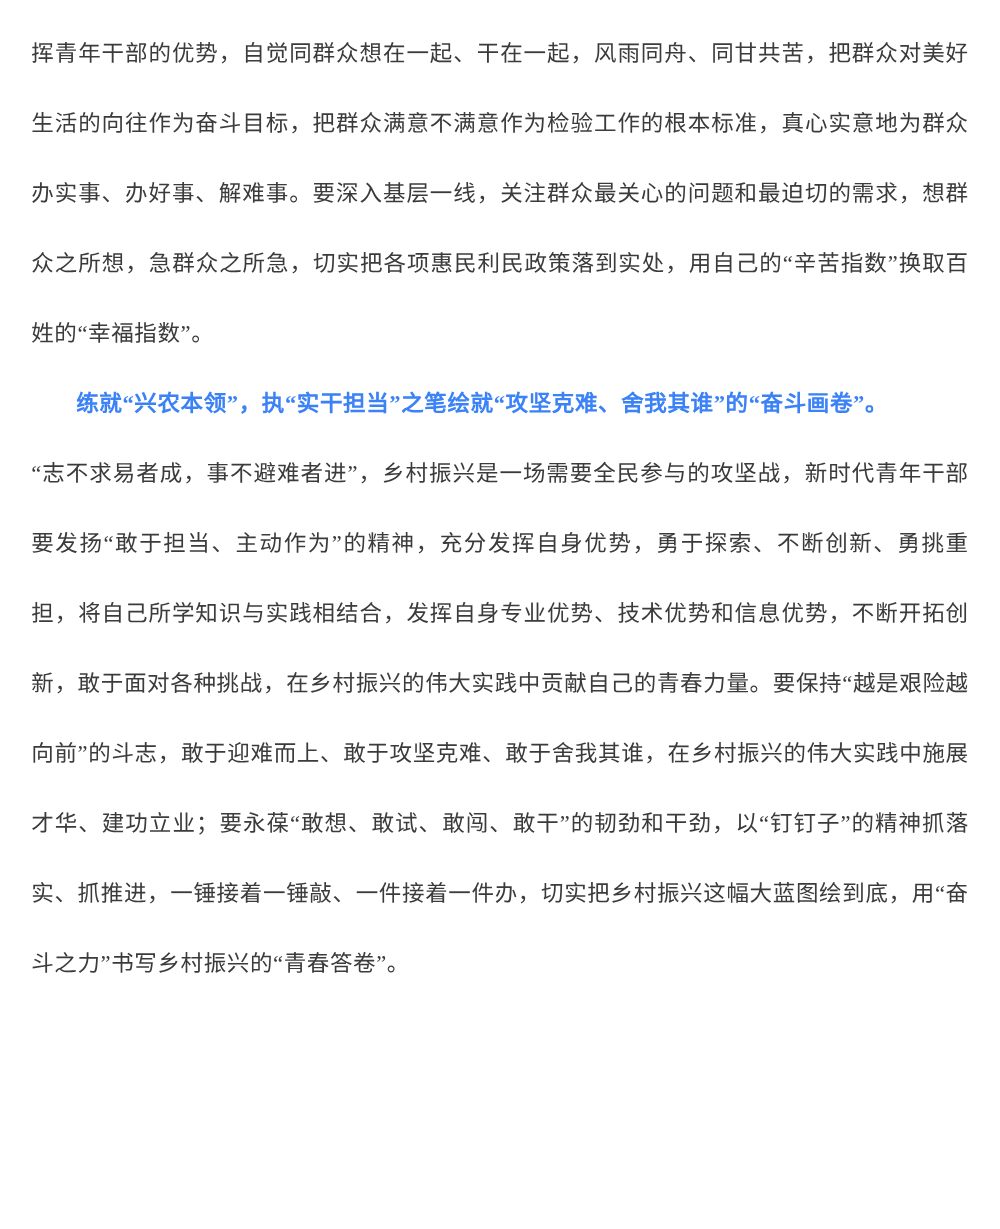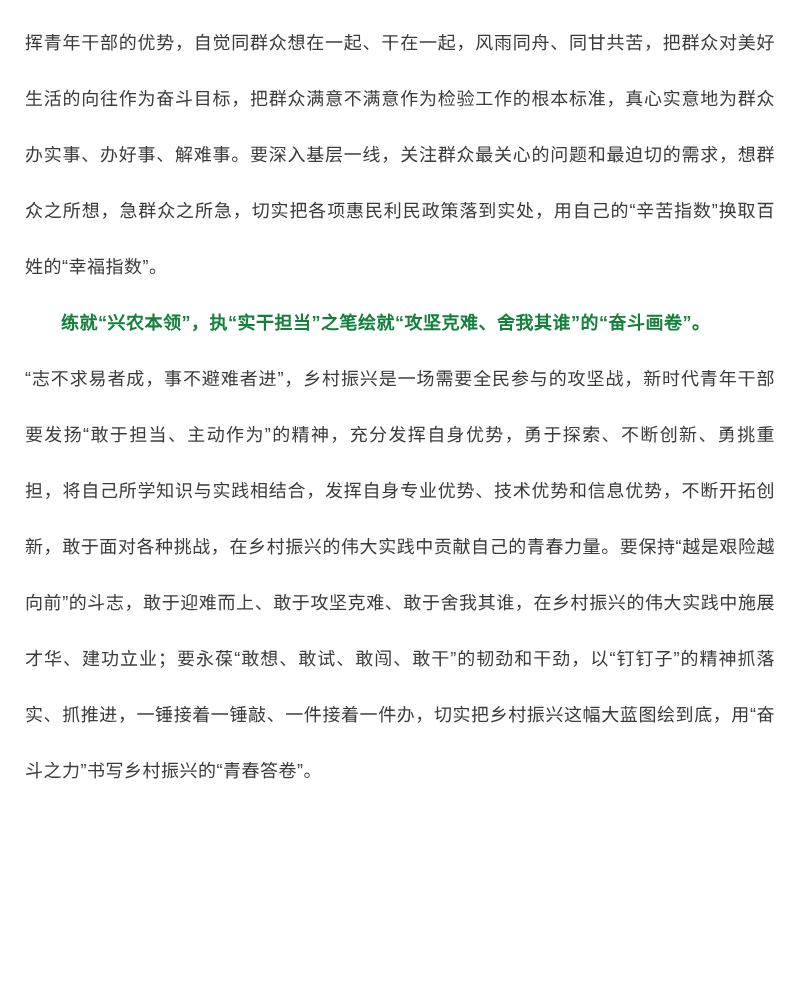--- a/index.html
+++ b/index.html
@@ -14,35 +14,35 @@
   }
   .doc-page {
     box-sizing: border-box;
     width: 800px;
     height: 983px;
     padding: 15px 25px 0 25px;
     background: #ffffff;
   }
   .para {
     margin: 0;
-    font-family: Liberation Sans, sans-serif;
+    font-family: Liberation Serif, serif;
     font-size: 18px;
     line-height: 56px;
     color: #3b3b3b;
     text-align: justify;
     letter-spacing: 0.5px;
   }
   .para .run {
     font-weight: normal;
   }
   .para .run-bold {
     display: block;           
     font-weight: bold;
     text-indent: 2em;
-    color: #15803d;
+    color: #3b82f6;
   }
 </style>
 </head>
 <body>
 
 <div class="doc-page">
 
   <p class="para"><span class="run">挥青年干部的优势，自觉同群众想在一起、干在一起，风雨同舟、同甘共苦，把群众对美好生活的向往作为奋斗目标，把群众满意不满意作为检验工作的根本标准，真心实意地为群众办实事、办好事、解难事。要深入基层一线，关注群众最关心的问题和最迫切的需求，想群众之所想，急群众之所急，切实把各项惠民利民政策落到实处，用自己的“辛苦指数”换取百姓的“幸福指数”。</span></p>
 
   <p class="para"><strong class="run-bold">练就“兴农本领”，执“实干担当”之笔绘就“攻坚克难、舍我其谁”的“奋斗画卷”。</strong><span class="run">“志不求易者成，事不避难者进”，乡村振兴是一场需要全民参与的攻坚战，新时代青年干部要发扬“敢于担当、主动作为”的精神，充分发挥自身优势，勇于探索、不断创新、勇挑重担，将自己所学知识与实践相结合，发挥自身专业优势、技术优势和信息优势，不断开拓创新，敢于面对各种挑战，在乡村振兴的伟大实践中贡献自己的青春力量。要保持“越是艰险越向前”的斗志，敢于迎难而上、敢于攻坚克难、敢于舍我其谁，在乡村振兴的伟大实践中施展才华、建功立业；要永葆“敢想、敢试、敢闯、敢干”的韧劲和干劲，以“钉钉子”的精神抓落实、抓推进，一锤接着一锤敲、一件接着一件办，切实把乡村振兴这幅大蓝图绘到底，用“奋斗之力”书写乡村振兴的“青春答卷”。</span></p>

